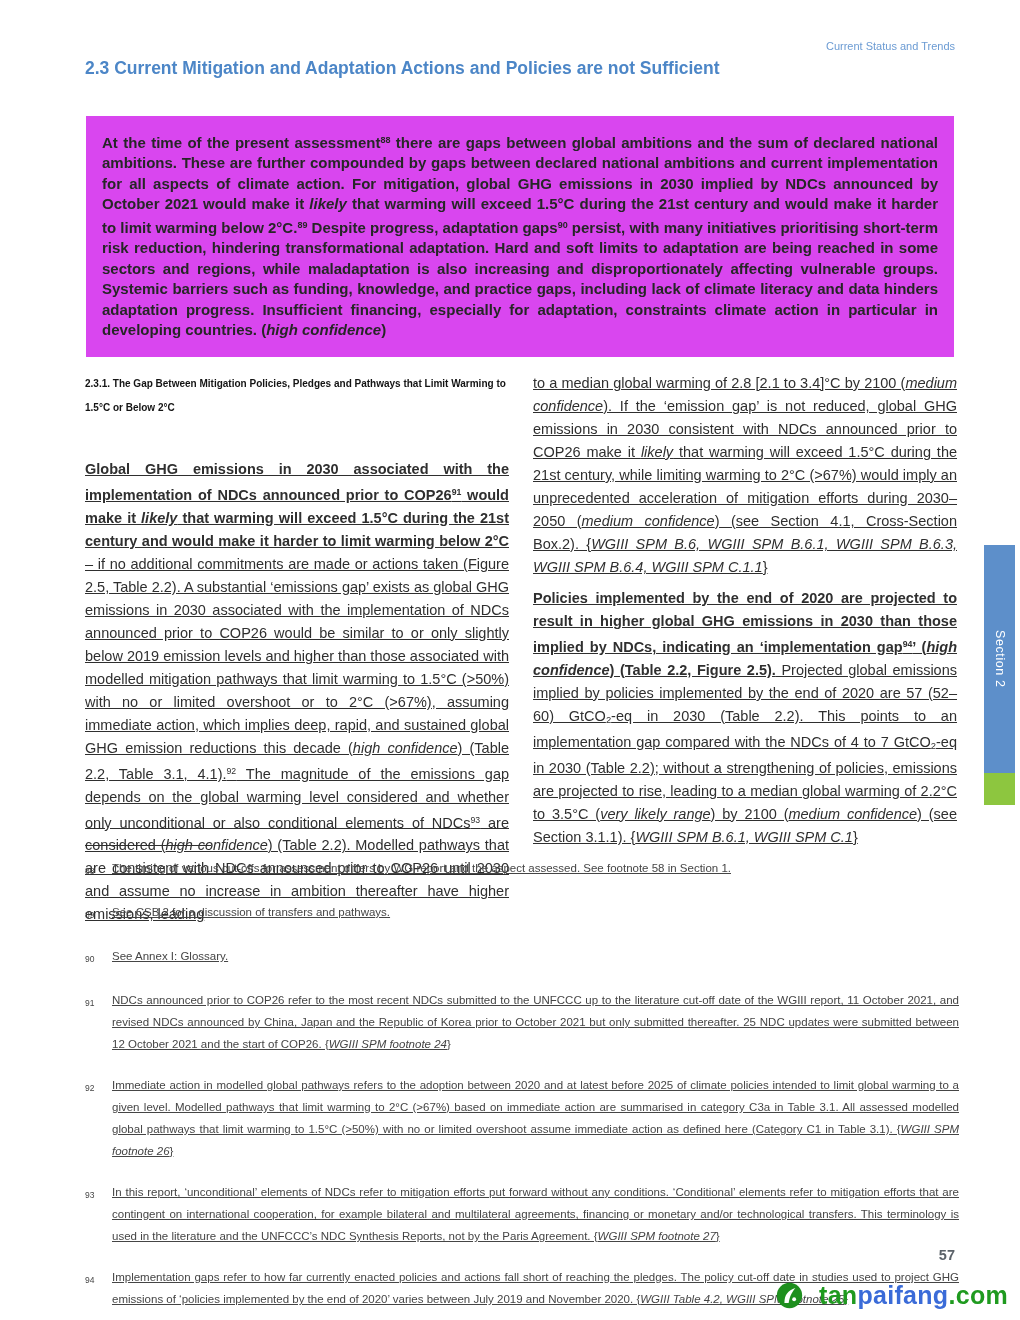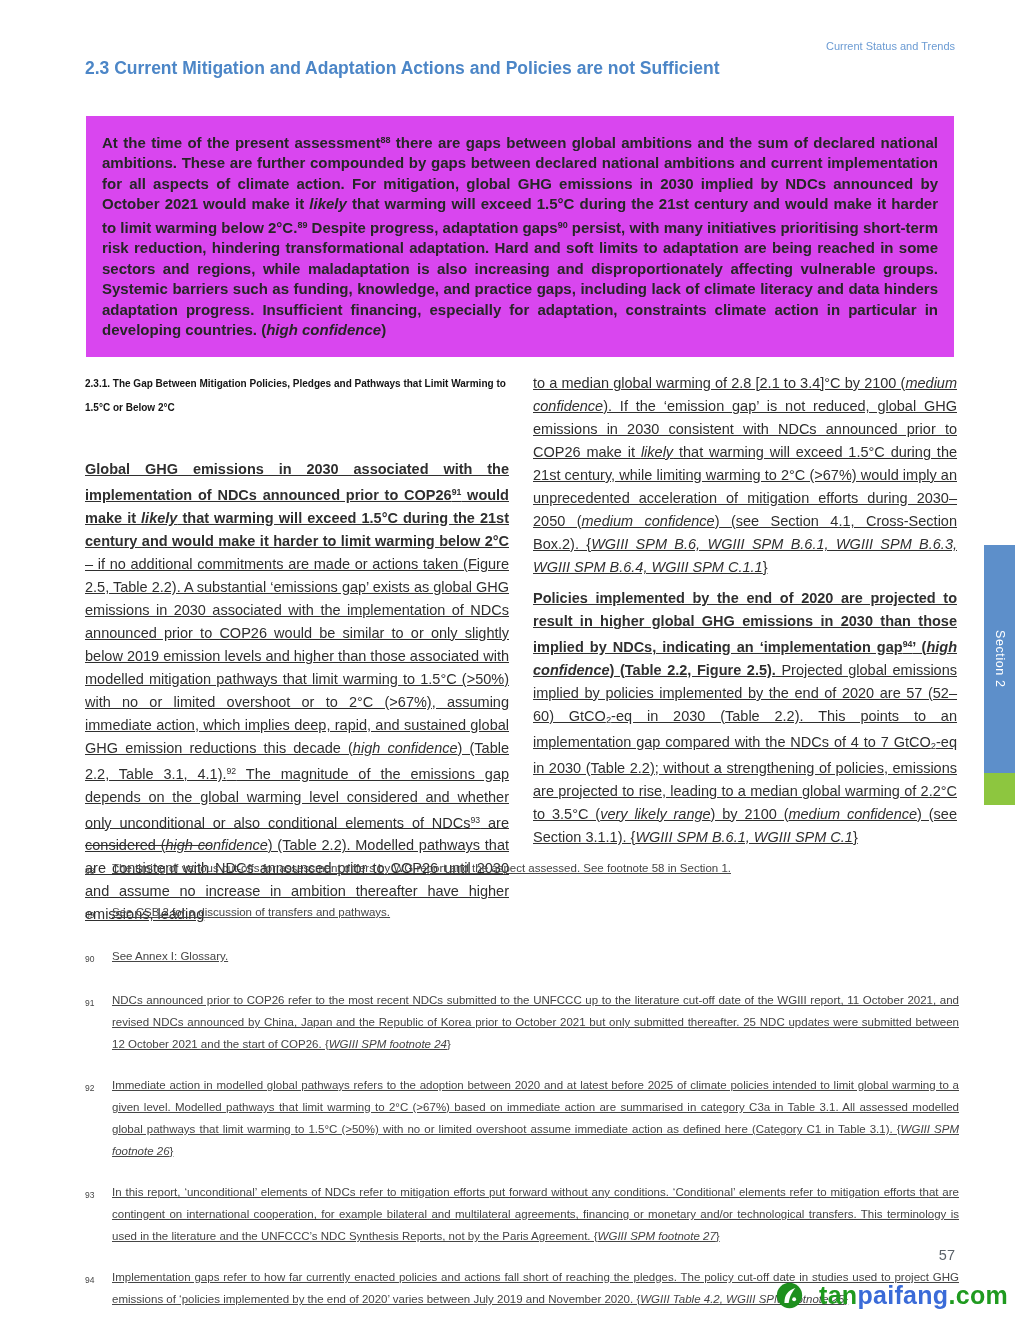--- a/index.html
+++ b/index.html
@@ -55,21 +55,21 @@
     writing-mode:vertical-rl;
     display:flex;align-items:center;justify-content:center;
     font-size:12.5px;letter-spacing:0.6px;
   }
   .section-tab-accent{
     position:absolute;right:5px;top:773px;width:31px;height:32px;
     background:#8dc63f;
   }
   .page-number{
     position:absolute;top:1247px;right:65px;
-    color:#5b6269;font-size:14.5px;font-weight:normal;
+    color:#5b6269;font-size:14.5px;font-weight:bold;
   }
   .logo{
     position:absolute;top:1282px;right:12px;
     display:flex;align-items:center;gap:16px;text-decoration:none;
   }
   .logo-icon{width:27px;height:27px;display:block;}
   .logo-text{font-size:25px;font-weight:bold;letter-spacing:0.3px;line-height:27px;}
 </style>
 </head>
 <body>

